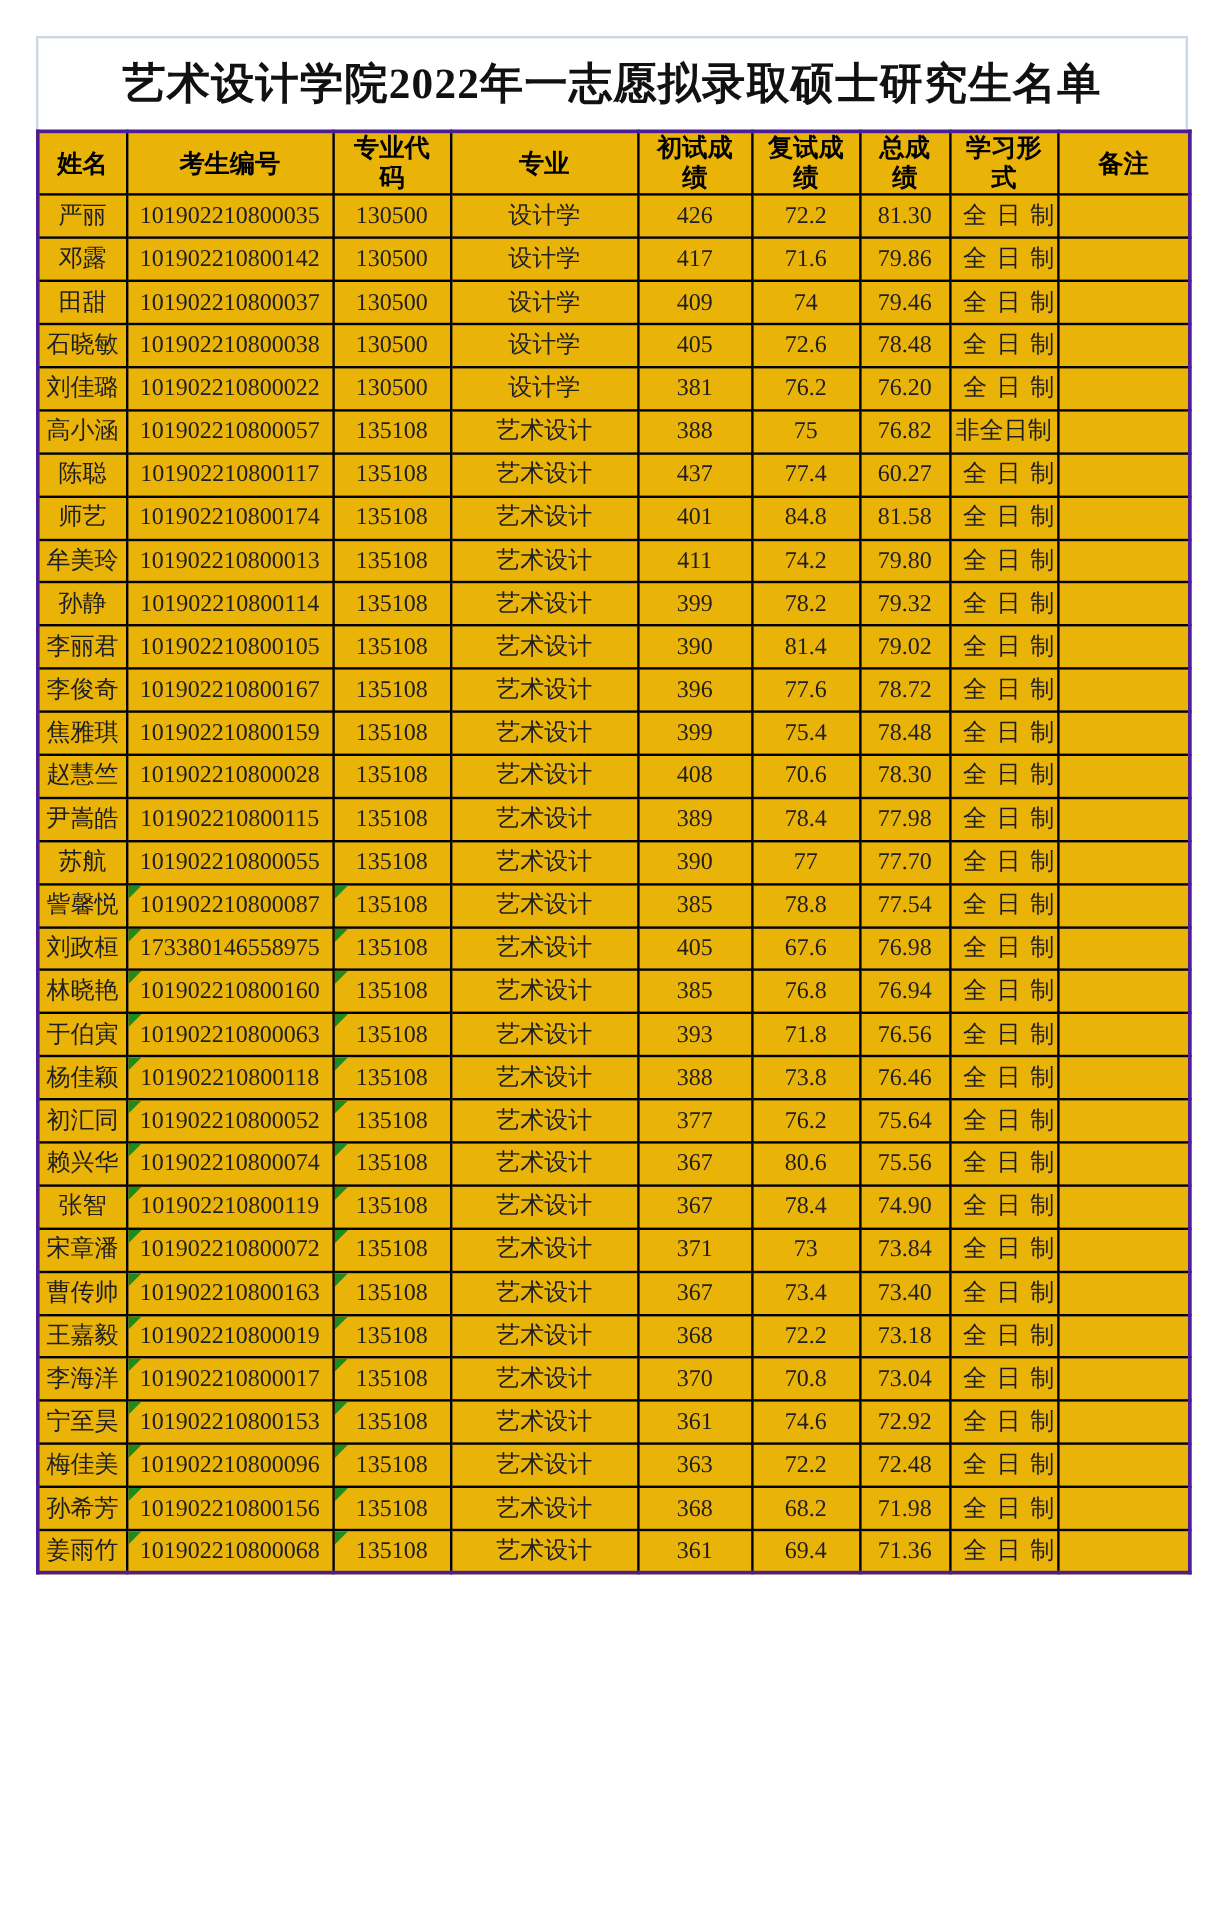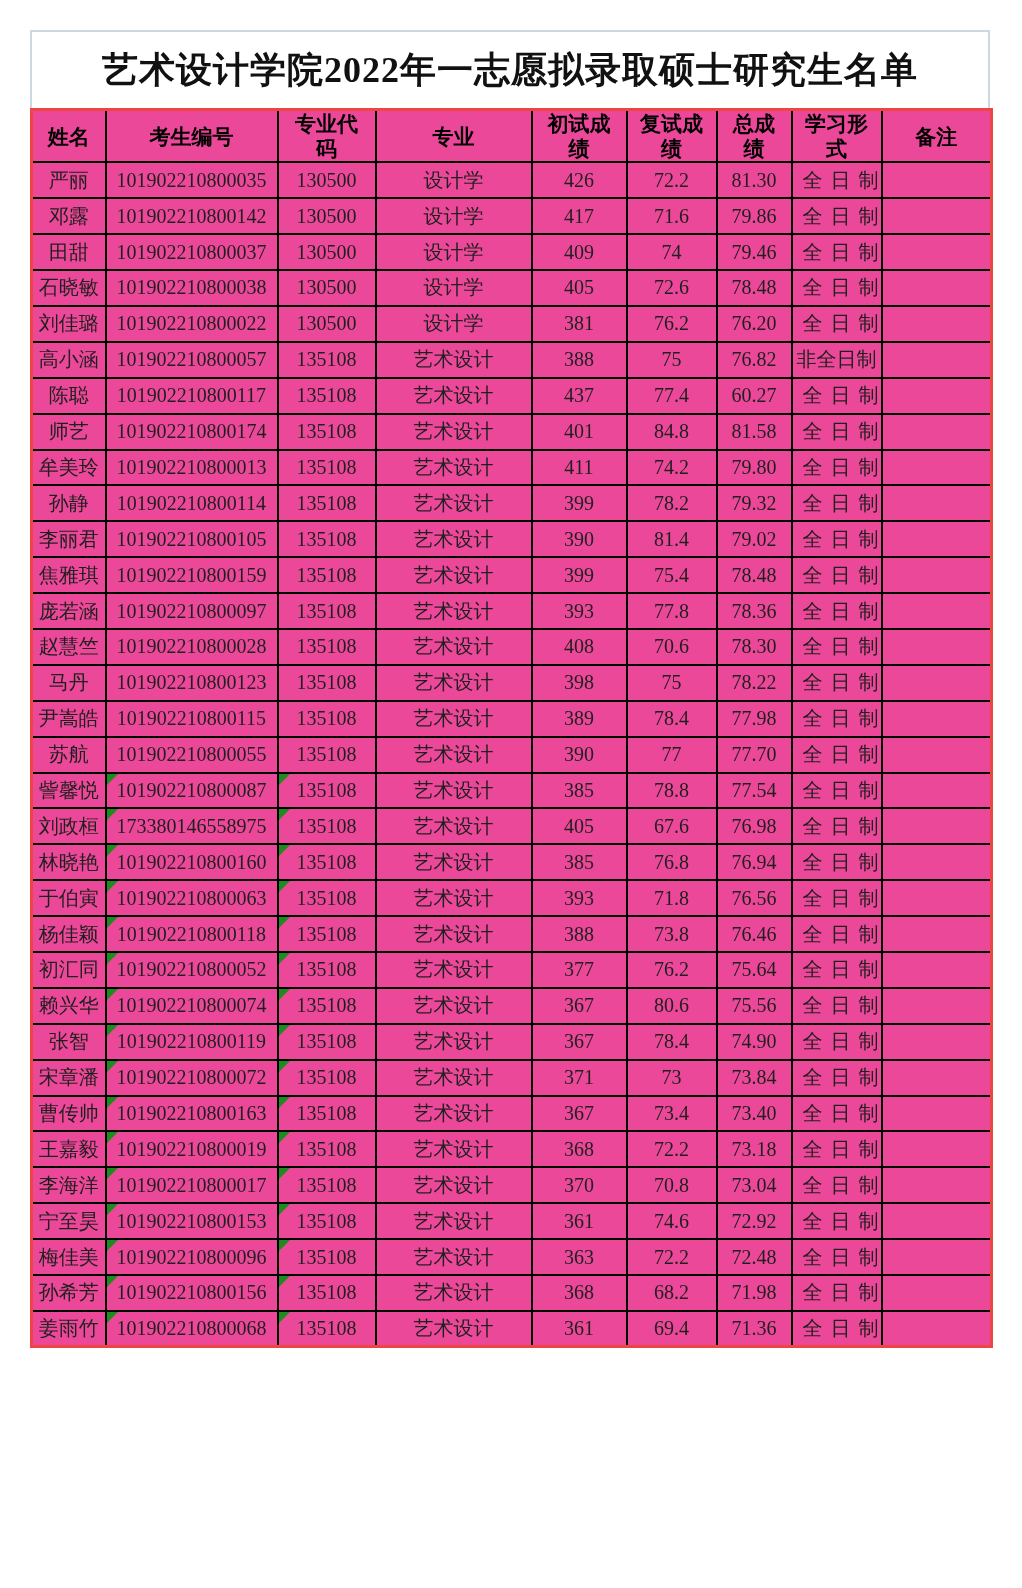--- a/index.html
+++ b/index.html
@@ -14,22 +14,22 @@
     border-top:2px solid #ccd8e4;border-left:2px solid #ccd8e4;border-right:2px solid #ccd8e4;
     display:flex;align-items:center;justify-content:center;background:#ffffff;
   }
   .title-box h1{
     margin:0;font-size:36px;font-weight:700;letter-spacing:1px;
     font-family:"Liberation Serif","DejaVu Serif",serif;color:#111;
     white-space:nowrap;
   }
   table.roster{
     position:absolute;left:30px;top:108px;width:960px;
-    border-collapse:collapse;table-layout:fixed;background:#ec4899;
-    border:3px solid #ef4444;
+    border-collapse:collapse;table-layout:fixed;background:#eab308;
+    border:3px solid #4c1d95;
   }
   table.roster th,table.roster td{
     border:2px solid #000;text-align:center;vertical-align:middle;
     padding:0 2px;box-sizing:border-box;overflow:hidden;
   }
   table.roster thead th{
     font-family:"Liberation Sans","DejaVu Sans",sans-serif;
     font-weight:700;font-size:21px;line-height:1.2;height:49px;color:#000;
     word-break:break-all;padding:0 8px;
   }
@@ -192,60 +192,49 @@
         <td><span class="t">101902210800105</span></td>
         <td><span class="t">135108</span></td>
         <td><span class="t">艺术设计</span></td>
         <td><span class="t">390</span></td>
         <td><span class="t">81.4</span></td>
         <td><span class="t">79.02</span></td>
         <td class="spread"><span class="t">全日制</span></td>
         <td><span class="t"></span></td>
       </tr>
       <tr>
+        <td><span class="t">李俊奇</span></td>
+        <td><span class="t">101902210800167</span></td>
+        <td><span class="t">135108</span></td>
+        <td><span class="t">艺术设计</span></td>
+        <td><span class="t">396</span></td>
+        <td><span class="t">77.6</span></td>
+        <td><span class="t">78.72</span></td>
+        <td class="spread"><span class="t">全日制</span></td>
+        <td><span class="t"></span></td>
+      </tr>
+      <tr>
         <td><span class="t">焦雅琪</span></td>
         <td><span class="t">101902210800159</span></td>
         <td><span class="t">135108</span></td>
         <td><span class="t">艺术设计</span></td>
         <td><span class="t">399</span></td>
         <td><span class="t">75.4</span></td>
         <td><span class="t">78.48</span></td>
         <td class="spread"><span class="t">全日制</span></td>
         <td><span class="t"></span></td>
       </tr>
       <tr>
-        <td><span class="t">庞若涵</span></td>
-        <td><span class="t">101902210800097</span></td>
-        <td><span class="t">135108</span></td>
-        <td><span class="t">艺术设计</span></td>
-        <td><span class="t">393</span></td>
-        <td><span class="t">77.8</span></td>
-        <td><span class="t">78.36</span></td>
-        <td class="spread"><span class="t">全日制</span></td>
-        <td><span class="t"></span></td>
-      </tr>
-      <tr>
         <td><span class="t">赵慧竺</span></td>
         <td><span class="t">101902210800028</span></td>
         <td><span class="t">135108</span></td>
         <td><span class="t">艺术设计</span></td>
         <td><span class="t">408</span></td>
         <td><span class="t">70.6</span></td>
         <td><span class="t">78.30</span></td>
-        <td class="spread"><span class="t">全日制</span></td>
-        <td><span class="t"></span></td>
-      </tr>
-      <tr>
-        <td><span class="t">马丹</span></td>
-        <td><span class="t">101902210800123</span></td>
-        <td><span class="t">135108</span></td>
-        <td><span class="t">艺术设计</span></td>
-        <td><span class="t">398</span></td>
-        <td><span class="t">75</span></td>
-        <td><span class="t">78.22</span></td>
         <td class="spread"><span class="t">全日制</span></td>
         <td><span class="t"></span></td>
       </tr>
       <tr>
         <td><span class="t">尹嵩皓</span></td>
         <td><span class="t">101902210800115</span></td>
         <td><span class="t">135108</span></td>
         <td><span class="t">艺术设计</span></td>
         <td><span class="t">389</span></td>
         <td><span class="t">78.4</span></td>

